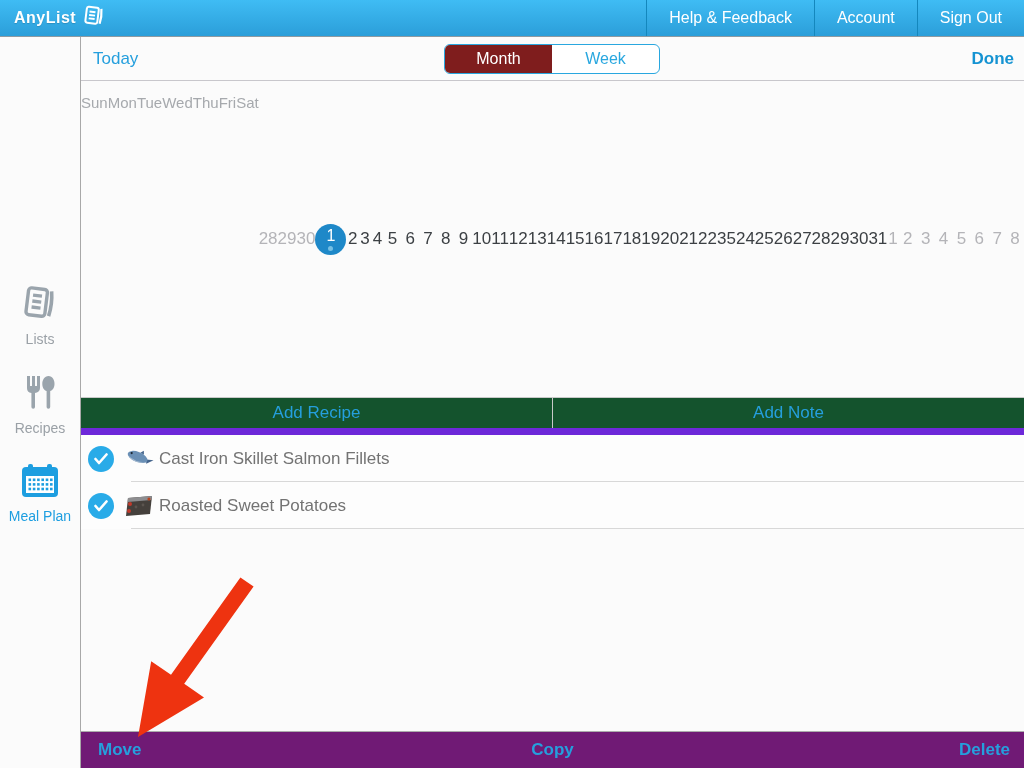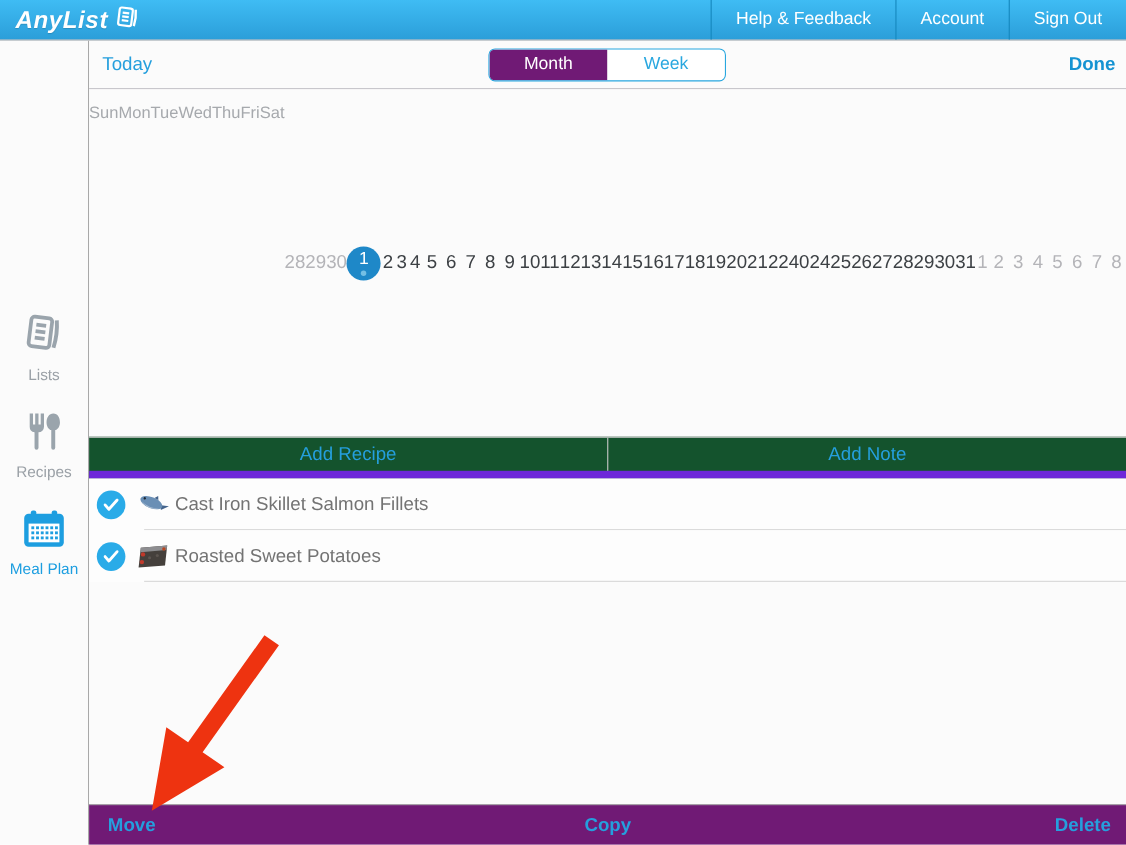--- a/index.html
+++ b/index.html
@@ -5,21 +5,21 @@
   * { margin:0; padding:0; box-sizing:border-box; }
   html,body { width:1024px; height:768px; overflow:hidden;
     font-family:"Liberation Sans","DejaVu Sans",sans-serif; background:#fff; }
   .page { position:relative; width:1024px; height:768px; }
 
   
   .topbar { position:absolute; left:0; top:0; width:1024px; height:37px;
     background:linear-gradient(#3fbcf4,#2b9ed9); display:flex; align-items:center;
     border-bottom:1px solid #8d9aa2; }
   .logo-wrap { display:flex; align-items:center; gap:7px; padding-left:14px; flex:1; }
-  .logo-text { color:#fff; font-size:22px; font-weight:bold; font-style:italic;
+  .logo-text { color:#fff; font-size:16px; font-weight:bold; 
     letter-spacing:.5px; text-shadow:0 1px 1px rgba(0,0,0,.15); }
   .tb-buttons { display:flex; height:100%; }
   .tb-btn { display:flex; align-items:center; padding:15px 22px; height:100%;
     color:#fff; font-size:16px; border-left:1px solid #1487bd; cursor:pointer; }
 
   
   .sidebar { position:absolute; left:0; top:37px; width:81px; height:731px;
     background:#fbfbfb; border-right:1px solid #a8a8a8; }
   .side-item { position:absolute; left:0; width:80px; text-align:center; }
   .side-item .lbl { display:block; margin-top:4px; font-size:14px; color:#9aa0a6; }
@@ -33,21 +33,21 @@
   .toolbar-row { position:relative; height:44px; border-bottom:1px solid #c8c7cc;
     display:flex; align-items:center; }
   .today-btn { position:absolute; left:12px; font-size:17px; cursor:pointer; }
   .done-btn { position:absolute; right:10px; font-size:17px; font-weight:bold;
     color:#1593d2; cursor:pointer; }
   .segmented { position:absolute; left:363px; top:7px; width:216px; height:30px;
     border:1px solid #29a7df; border-radius:6px; overflow:hidden; display:flex;
     background:#fff; }
   .seg { flex:1; display:flex; align-items:center; justify-content:center;
     font-size:16px; cursor:pointer; color:#29a7df; }
-  .seg.sel { background:#701a75; color:#fff; }
+  .seg.sel { background:#7f1d1d; color:#fff; }
 
   .monthnav-row { position:relative; height:32px; border-bottom:1px solid #c8c7cc;
     display:flex; align-items:center; justify-content:center; }
   .prev-btn { position:absolute; left:12px; font-size:17px; cursor:pointer; }
   .next-btn { position:absolute; right:12px; font-size:17px; cursor:pointer; }
   .month-title { font-size:17px; color:#333; }
 
   .calendar { height:316px; display:flex; flex-direction:row; }
   .wk-head { height:30px; display:flex; align-items:flex-end; }
   .wk-head span { flex:1; text-align:center; font-size:15px; color:#a6a9ad; }
@@ -212,21 +212,21 @@
           <div class="cell">15</div>
           <div class="cell">16</div>
           <div class="cell">17</div>
           <div class="cell">18</div>
         </div>
         <div class="week">
           <div class="cell">19</div>
           <div class="cell">20</div>
           <div class="cell">21</div>
           <div class="cell">22</div>
-          <div class="cell">40</div>
+          <div class="cell">35</div>
           <div class="cell">24</div>
           <div class="cell">25</div>
         </div>
         <div class="week">
           <div class="cell">26</div>
           <div class="cell">27</div>
           <div class="cell">28</div>
           <div class="cell">29</div>
           <div class="cell">30</div>
           <div class="cell">31</div>

